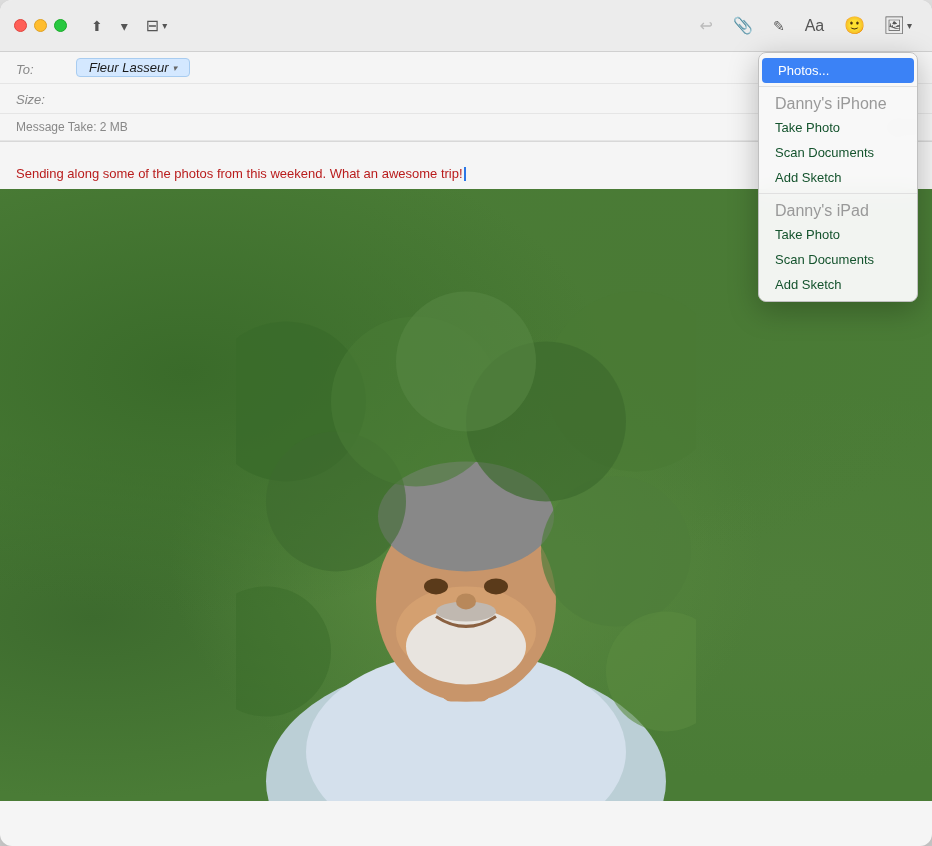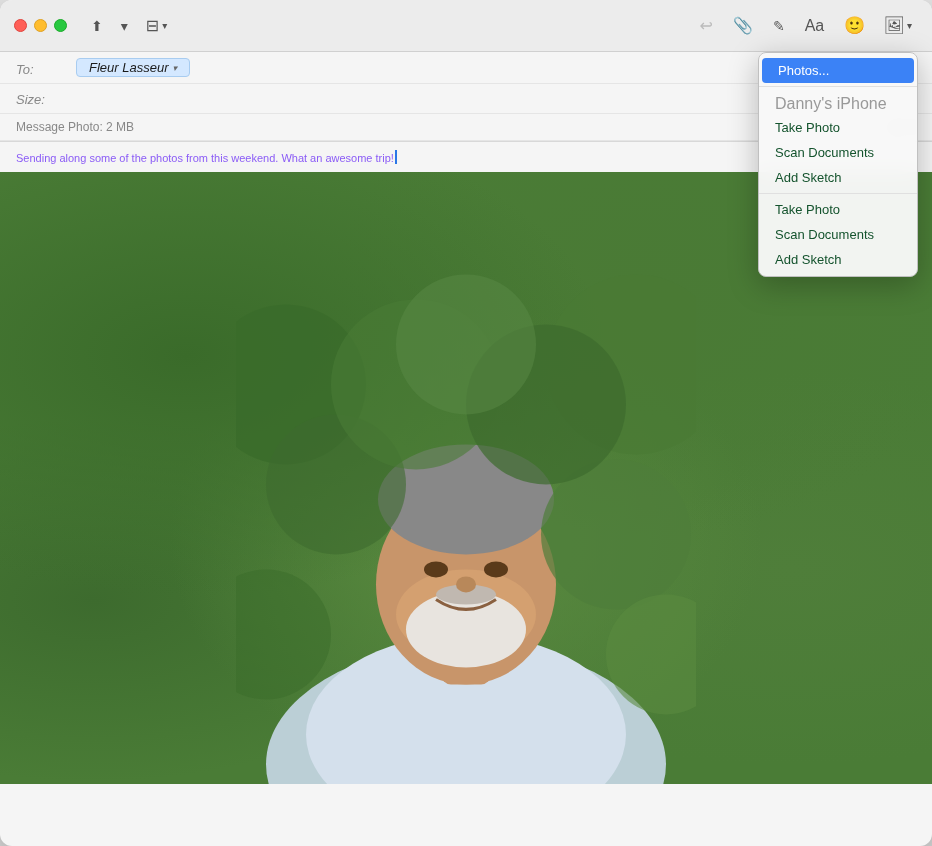--- a/index.html
+++ b/index.html
@@ -181,23 +181,23 @@
     }
 
     
     .message-body {
       flex: 1;
       overflow: hidden;
       position: relative;
     }
 
     .message-text {
-      padding: 8px 16px 8px;
-      font-size: 11px;
-      color: #8b5cf6;
+      padding: 24px 16px 8px;
+      font-size: 13px;
+      color: #b91c1c;
       background: #f5f5f5;
     }
 
     .cursor-indicator {
       display: inline-block;
       width: 2px;
       height: 14px;
       background: #2b77e6;
       vertical-align: text-bottom;
       margin-left: 1px;
@@ -332,21 +332,21 @@
       <span class="field-label">To:</span>
       <span class="recipient-chip">
         <span>Fleur Lasseur</span>
         <span class="chevron">▾</span>
       </span>
     </div>
     <div class="field-row">
       <span class="field-label">Size:</span>
     </div>
     <div class="status-row">
-      <span>Message Photo:</span>
+      <span>Message Take:</span>
       &nbsp;
       <span>2 MB</span>
       <div class="image-size-right">
         <span>Image Size:</span>
         <button class="size-btn">Act</button>
       </div>
     </div>
   </div>
 
   <div class="message-body">
@@ -396,18 +396,19 @@
   </div>
 
   <div class="dropdown-menu">
     <div class="menu-item highlighted">Photos...</div>
     <div class="menu-divider"></div>
     <div class="menu-section-header">Danny's iPhone</div>
     <div class="menu-item">Take Photo</div>
     <div class="menu-item">Scan Documents</div>
     <div class="menu-item">Add Sketch</div>
     <div class="menu-divider"></div>
+    <div class="menu-section-header">Danny's iPad</div>
     <div class="menu-item">Take Photo</div>
     <div class="menu-item">Scan Documents</div>
     <div class="menu-item">Add Sketch</div>
   </div>
 
 </div>
 
 </body></html>

